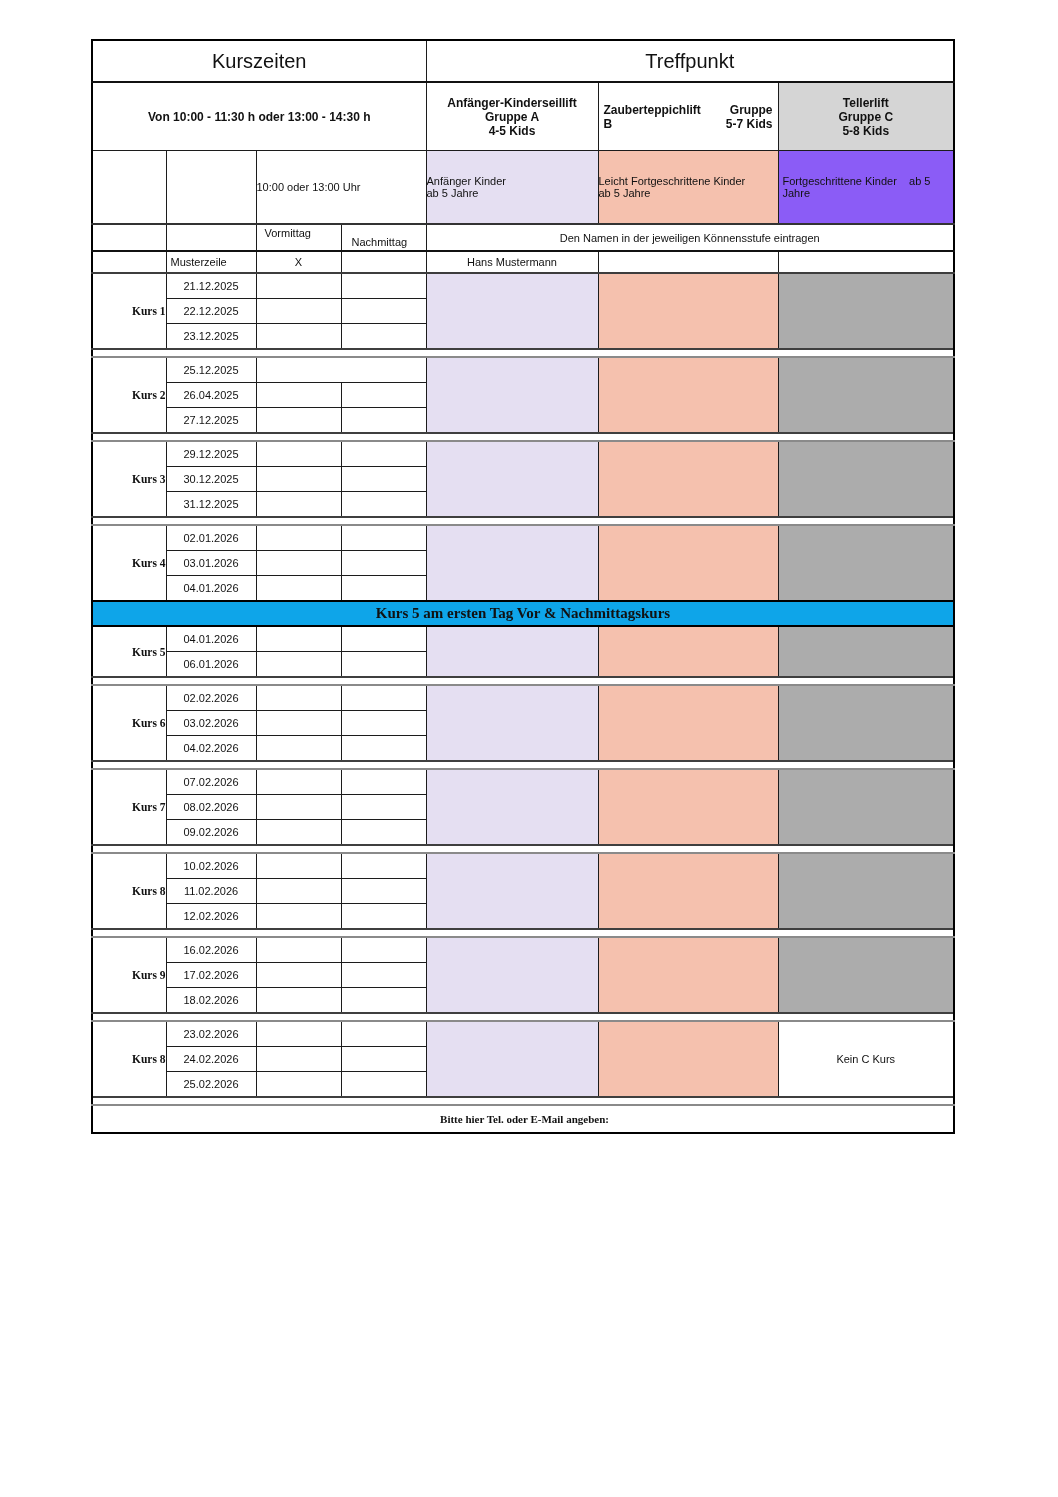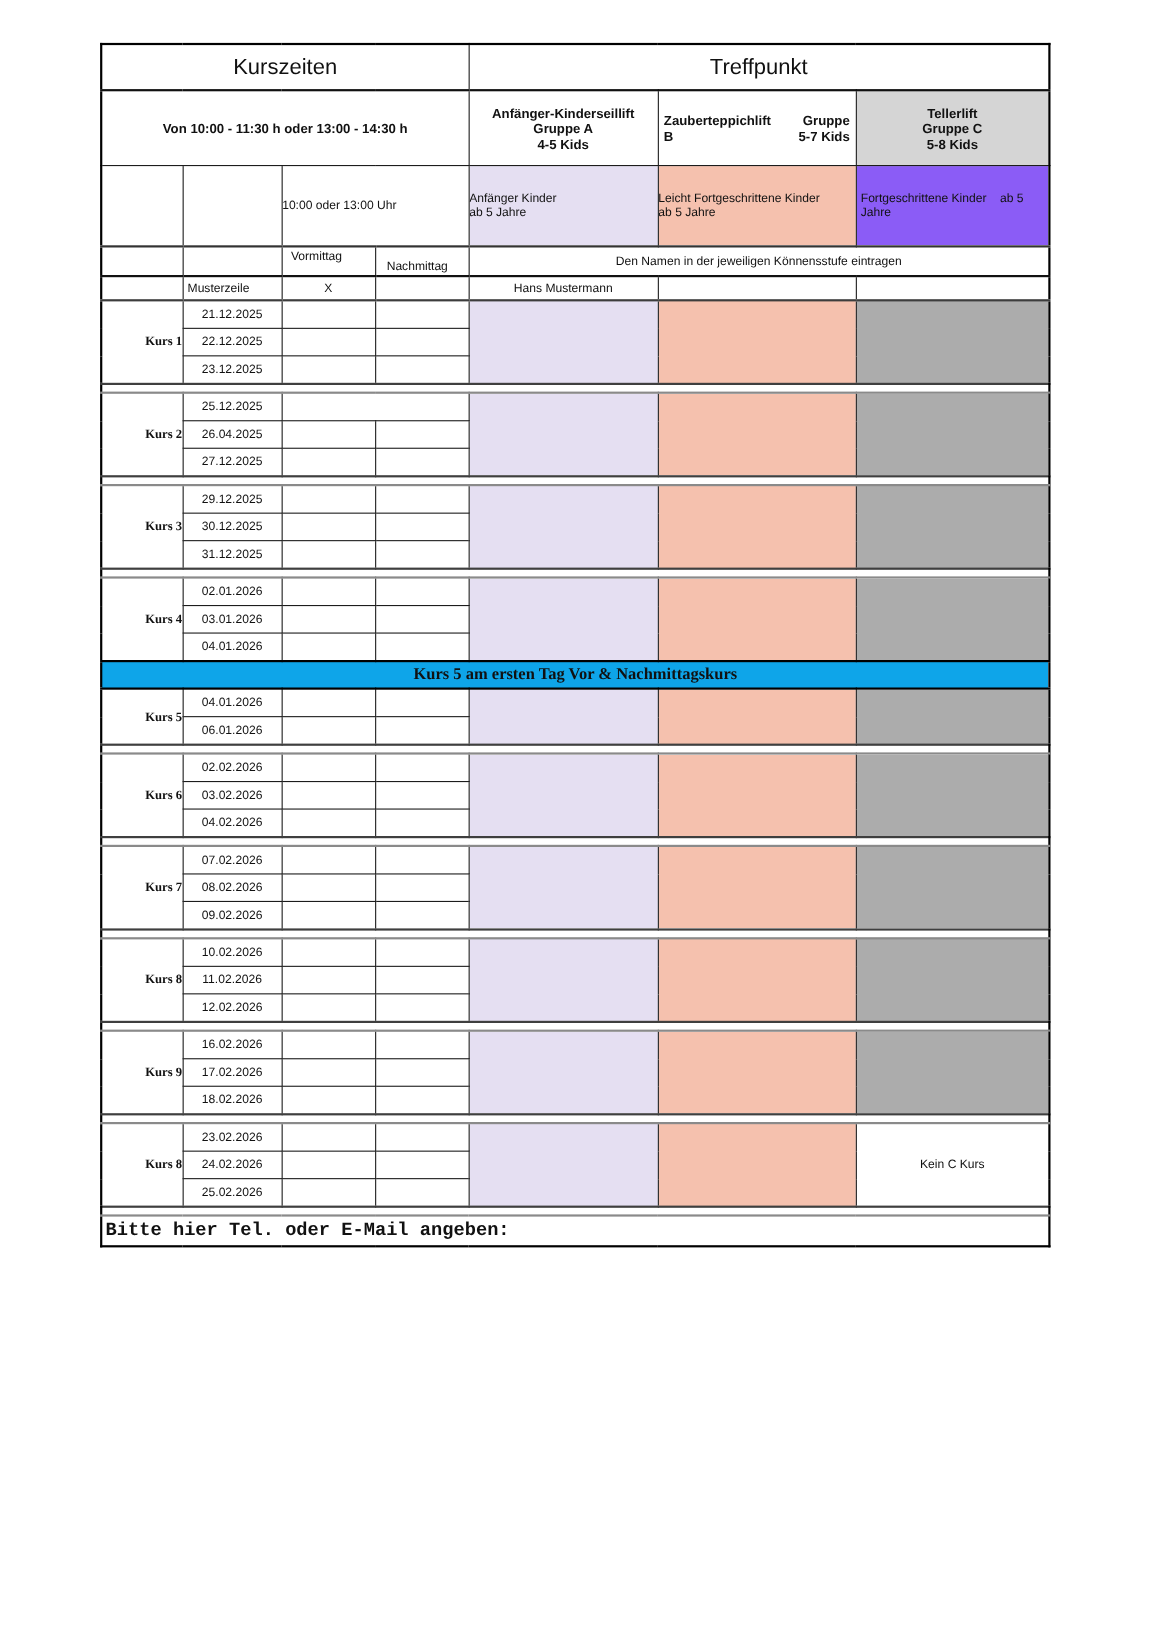--- a/index.html
+++ b/index.html
@@ -30,22 +30,22 @@
   .center{text-align:center;}
   
   .course-row td{height:24px;}
   .course-label{font-family:"Liberation Serif",serif;font-weight:bold;font-size:11.5px;text-align:right;}
   .date-cell{text-align:center;}
   .c-note{background:#fff;text-align:center;}
   tr.spacer-row td{height:6px;border-left:2px solid #000;border-right:2px solid #000;
                    border-top:2px solid #3f3f3f;border-bottom:2px solid #8a8a8a;background:#fff;}
   .banner-cell{height:23px;text-align:center;font-family:"Liberation Serif",serif;
                font-weight:bold;font-size:15px;border-top:2px solid #000;border-bottom:2px solid #000;}
-  .footer-cell{height:26px;font-family:Liberation Mono, monospace;font-weight:bold;font-size:17px;
-               padding-left:3px;border:2px solid #000;vertical-align:middle;}
+  .footer-cell{height:26px;font-family:Liberation Serif, serif;font-weight:bold;font-size:11px;
+               padding-left:3px;border:2px solid #000;vertical-align:middle;text-align:center;}
 </style>
 </head>
 <body>
 
 <div class="page">
 
   <table class="sched">
     <colgroup>
       <col style="width:74px">
         <col style="width:90px">

